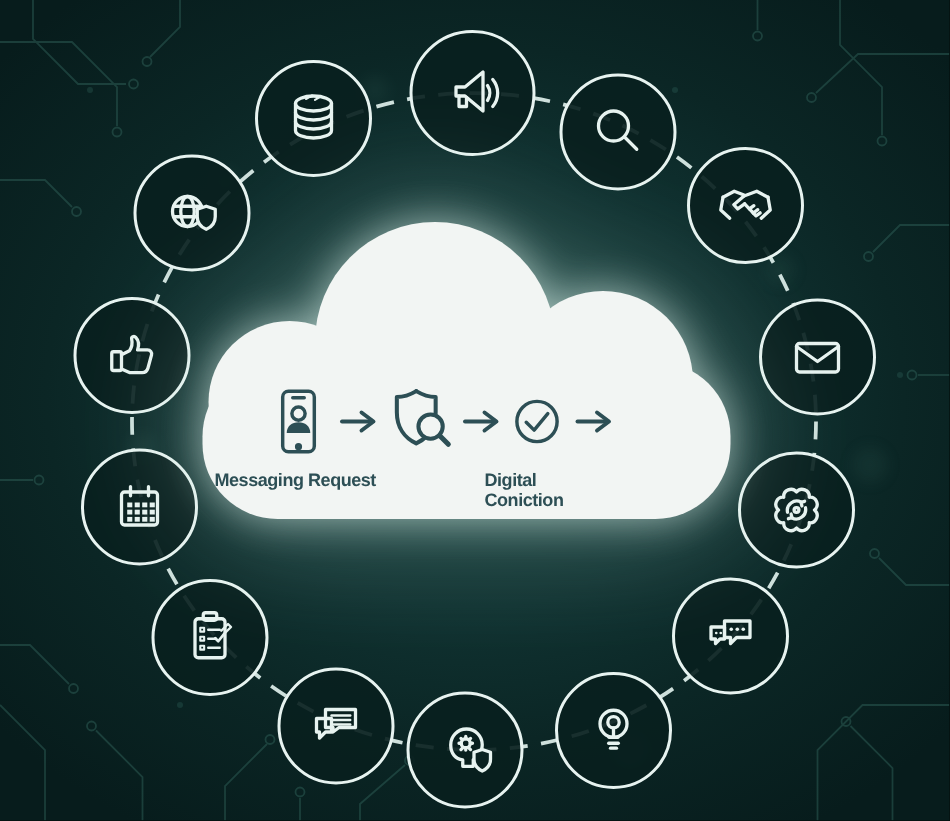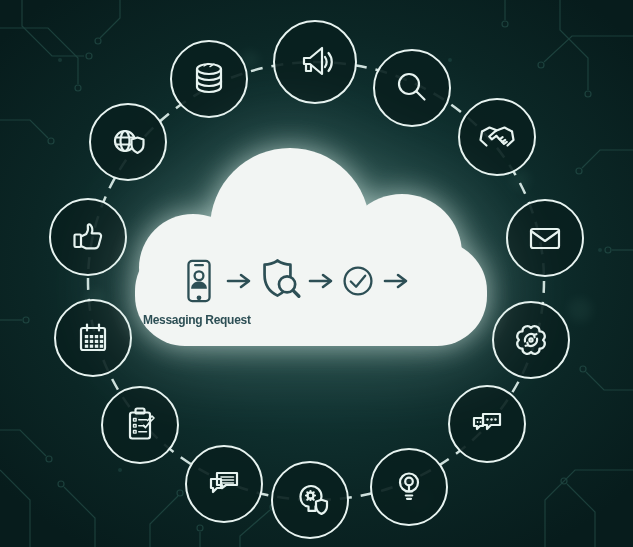--- a/index.html
+++ b/index.html
@@ -301,20 +301,21 @@
       </svg>
   </div>
 
   <div class="step" style="left:358px;width:70px">
     <div class="iconbox">
       <svg width="46" height="46" viewBox="0 0 48 48">
         <circle cx="24" cy="24" r="14"></circle>
         <polyline points="16.5,24.5 22,30 31.5,18.5"></polyline>
       </svg>
     </div>
+    <div class="lbl">Digital Coniction</div>
   </div>
 
   <div class="arrow" style="left:397px">
     <svg width="30" height="18" viewBox="0 0 30 18">
         <line x1="3" y1="9" x2="22" y2="9"></line>
         <polyline points="16,3 24,9 16,15"></polyline>
       </svg>
   </div>
 
 

